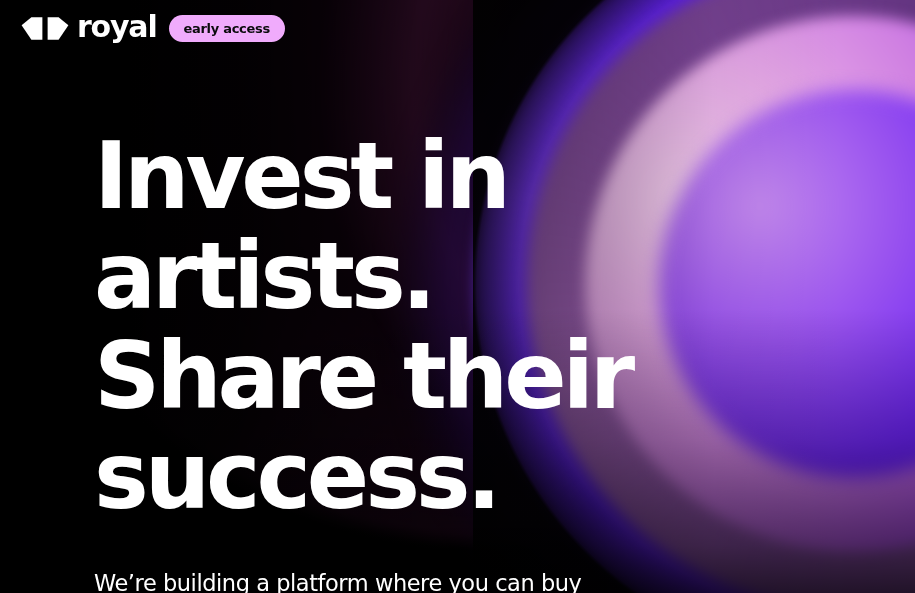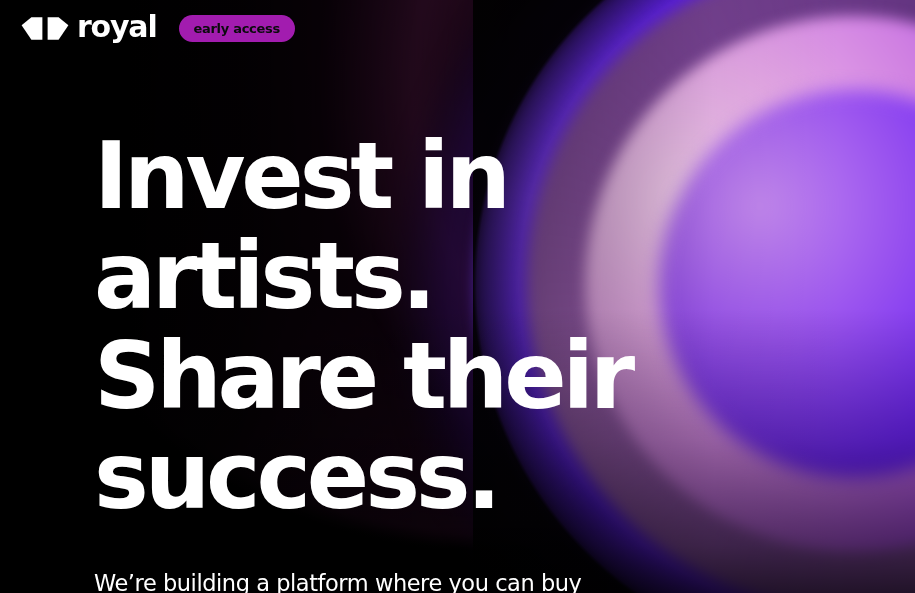--- a/index.html
+++ b/index.html
@@ -220,21 +220,21 @@
     height:100%;
   }
 
   
   .site-header {
     position:absolute;
     top:13px;
     left:21px;
     display:flex;
     align-items:center;
-    gap:22px;
+    gap:12px;
   }
 
   .brand {
     display:flex;
     align-items:center;
     gap:8px;
     text-decoration:none;
   }
 
   .brand-mark {
@@ -254,21 +254,21 @@
     top:-1px;
   }
 
   .pill-early {
     display:inline-flex;
     align-items:center;
     justify-content:center;
     height:27px;
     padding:0 15px;
     border-radius:14px;
-    background:#a21caf;
+    background:#f0abfc;
     color:#0b0b0d;
     font-family:"DejaVu Sans", sans-serif;
     font-size:13px;
     font-weight:700;
     letter-spacing:-0.3px;
     line-height:1;
     white-space:nowrap;
     cursor:pointer;
     border:none;
   }

